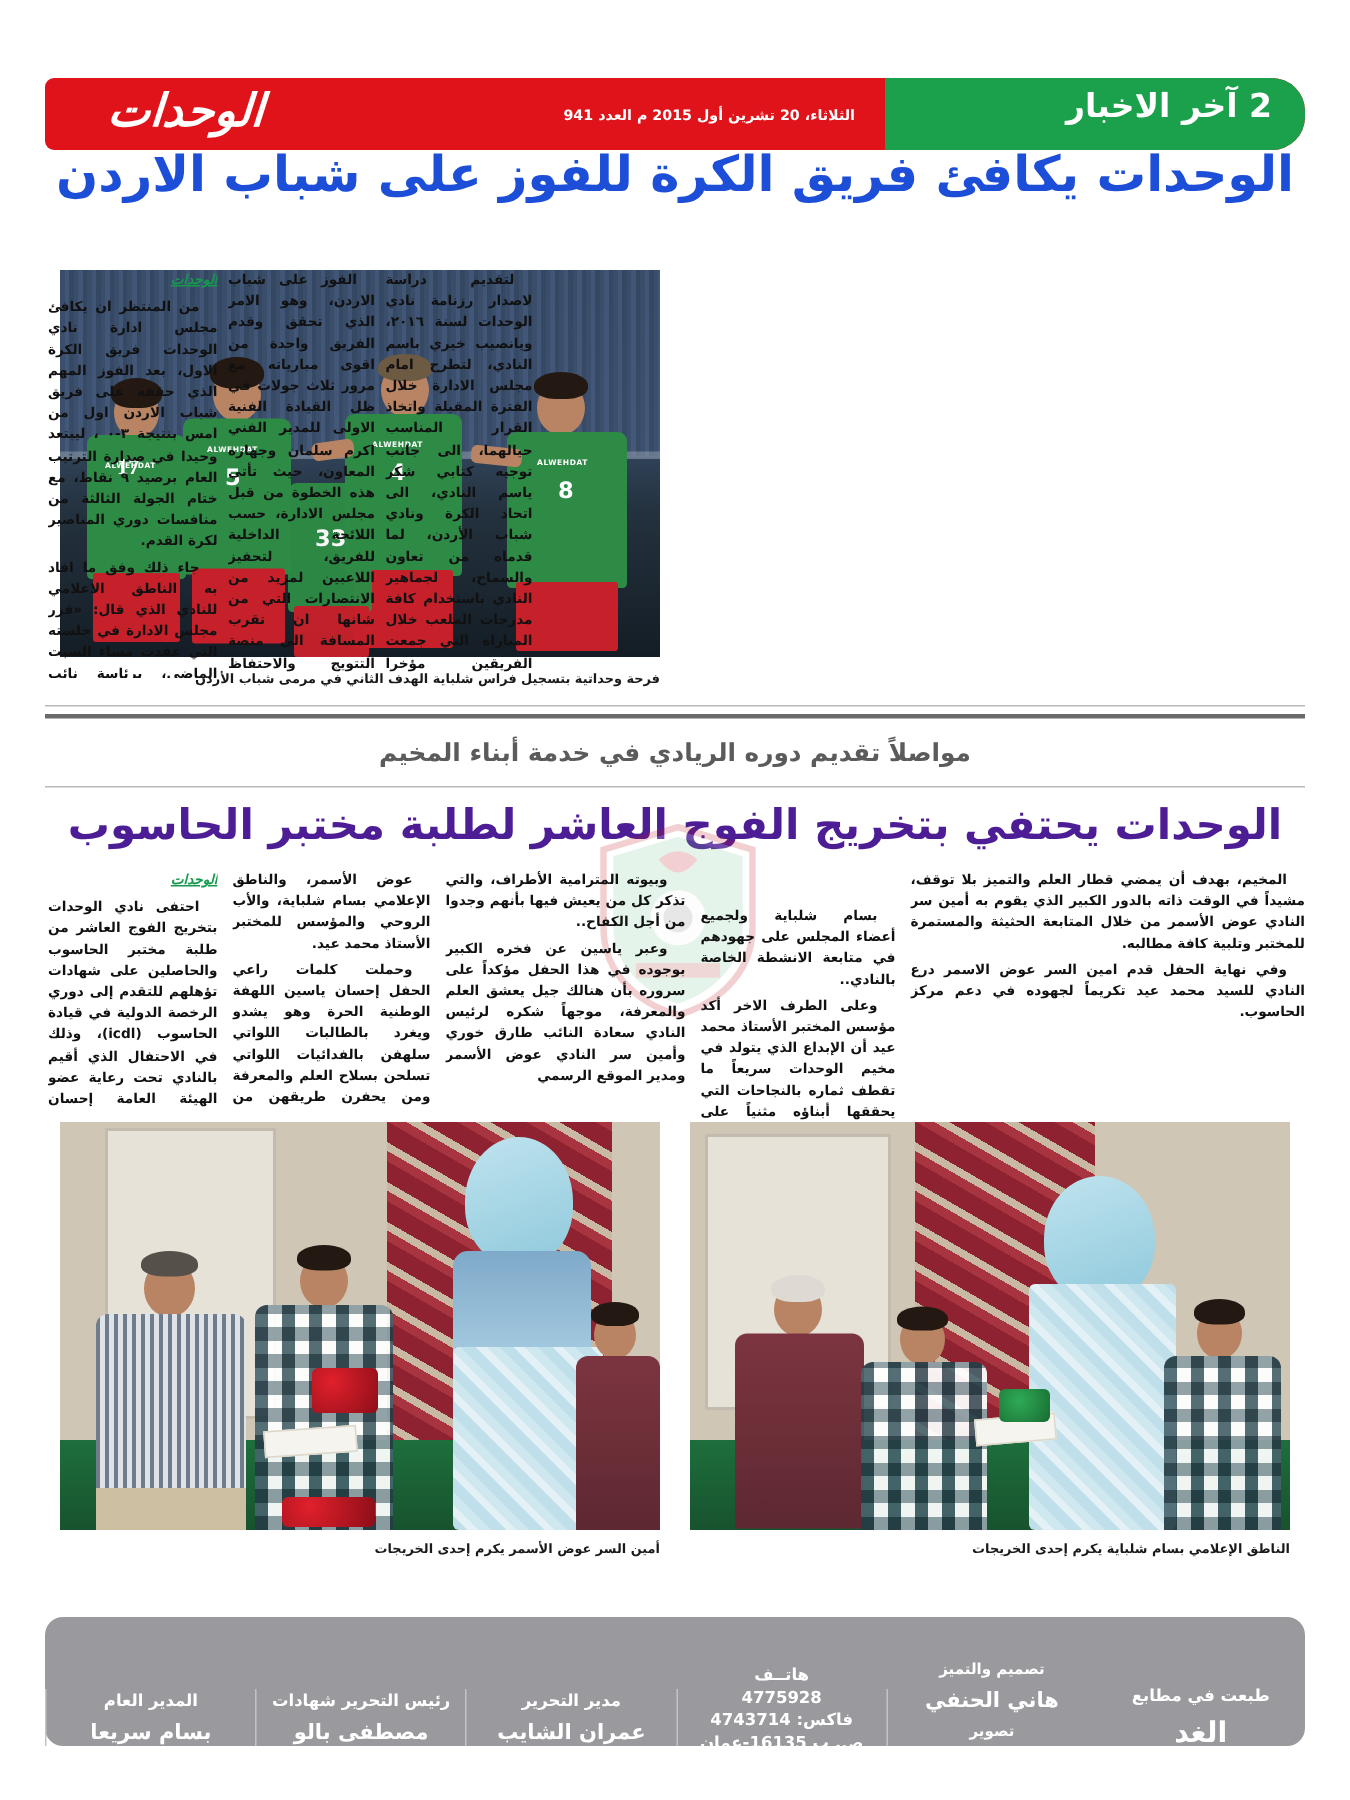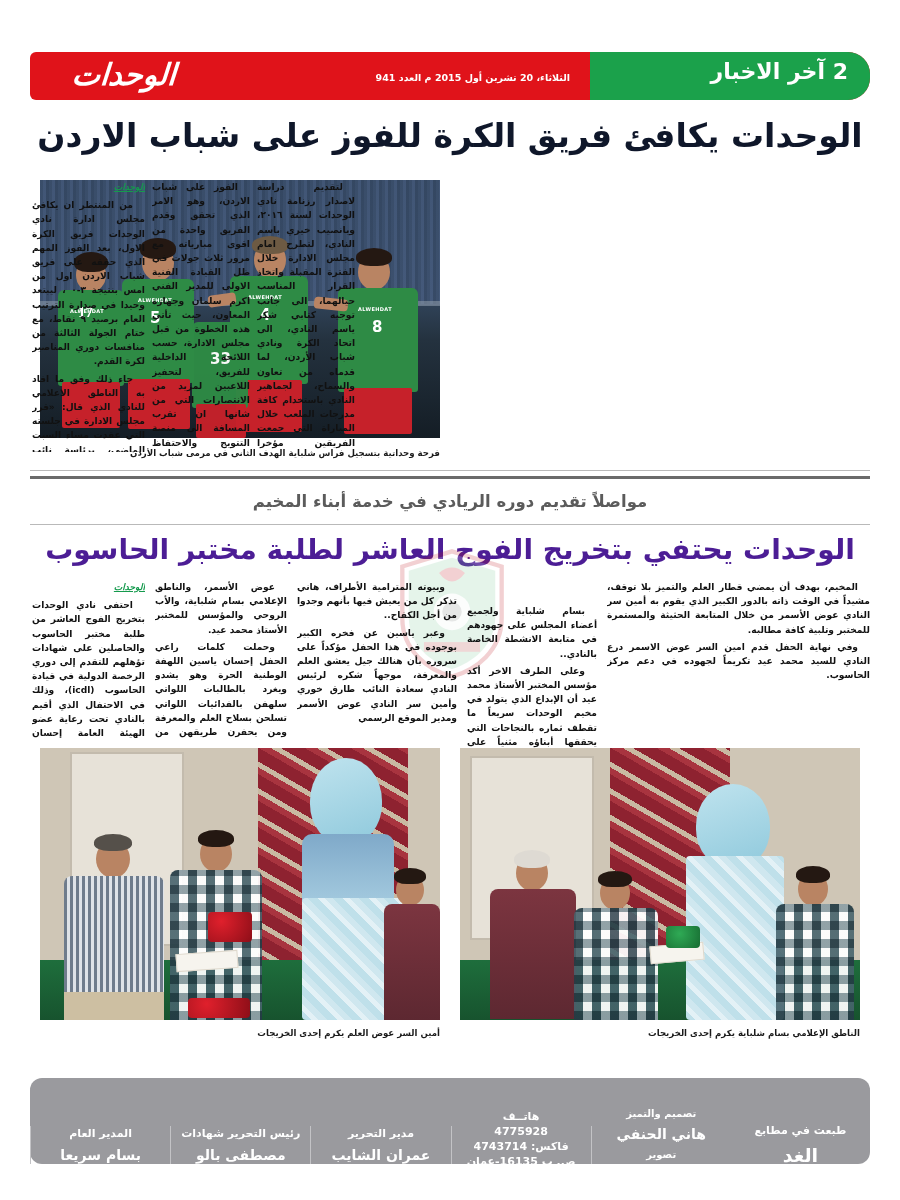--- a/index.html
+++ b/index.html
@@ -41,23 +41,23 @@
     transform:skewX(-4deg);
     font-family:"DejaVu Sans",sans-serif;
   }
 
   
   .hr-thin{position:absolute;left:30px;width:840px;height:1px;background:#b9b9b9;}
   .hr-thick{position:absolute;left:30px;width:840px;height:3px;background:#6a6a6a;}
 
   
   .headline1{
-    position:absolute;left:30px;top:116px;width:840px;
+    position:absolute;left:30px;top:96px;width:840px;
     text-align:center;direction:rtl;
-    font-size:33px;font-weight:bold;color:#0f172a;
+    font-size:33px;font-weight:bold;color:#1d4ed8;
     letter-spacing:-0.5px;
   }
   .kicker2{
     position:absolute;left:30px;top:492px;width:840px;
     text-align:center;direction:rtl;
     font-size:16.5px;font-weight:bold;color:#5b5b5b;
   }
   .headline2{
     position:absolute;left:30px;top:533px;width:840px;
     text-align:center;direction:rtl;
@@ -263,21 +263,21 @@
     <span class="byline">الوحدات</span>
     <p>احتفى نادي الوحدات بتخريج الفوج العاشر من طلبة مختبر الحاسوب والحاصلين على شهادات تؤهلهم للتقدم إلى دوري الرخصة الدولية في قيادة الحاسوب (icdl)، وذلك في الاحتفال الذي أقيم بالنادي تحت رعاية عضو الهيئة العامة إحسان ياسين وبحضور أعضاء مجلس الإدارة أمين السر</p>
   </div>
 
   <div class="col" style="right:613px;top:580px;width:132px;height:158px;">
     <p>عوض الأسمر، والناطق الإعلامي بسام شلباية، والأب الروحي والمؤسس للمختبر الأستاذ محمد عيد.</p>
     <p>وحملت كلمات راعي الحفل إحسان ياسين اللهفة الوطنية الحرة وهو يشدو ويغرد بالطالبات اللواتي سلهفن بالفدائيات اللواتي تسلحن بسلاح العلم والمعرفة ومن يحفرن طريقهن من جنبات المخيم ورائحة رطوبة جدرانه</p>
   </div>
 
   <div class="col" style="right:443px;top:580px;width:160px;height:158px;">
-    <p>وبيوته المترامية الأطراف، هاني تذكر كل من يعيش فيها بأنهم وجدوا من أجل الكفاح..</p>
+    <p>وبيوته المترامية الأطراف، والتي تذكر كل من يعيش فيها بأنهم وجدوا من أجل الكفاح..</p>
     <p>وعبر ياسين عن فخره الكبير بوجوده في هذا الحفل مؤكداً على سروره بأن هنالك جيل يعشق العلم والمعرفة، موجهاً شكره لرئيس النادي سعادة النائب طارق خوري وأمين سر النادي عوض الأسمر ومدير الموقع الرسمي</p>
   </div>
 
   <div class="col" style="right:303px;top:580px;width:130px;height:158px;margin-top:24px;">
     <p>بسام شلباية ولجميع أعضاء المجلس على جهودهم في متابعة الانشطة الخاصة بالنادي..</p>
     <p>وعلى الطرف الاخر أكد مؤسس المختبر الأستاذ محمد عيد أن الإبداع الذي يتولد في مخيم الوحدات سريعاً ما تقطف ثماره بالنجاحات التي يحققها أبناؤه مثنياً على الدور الكبير والرعاية التي يوليها نادي الوحدات لأبناء</p>
   </div>
 
   <div class="col" style="right:30px;top:580px;width:263px;height:158px;">
     <p>المخيم، بهدف أن يمضي قطار العلم والتميز بلا توقف، مشيداً في الوقت ذاته بالدور الكبير الذي يقوم به أمين سر النادي عوض الأسمر من خلال المتابعة الحثيثة والمستمرة للمختبر وتلبية كافة مطالبه.</p>
@@ -332,21 +332,21 @@
     <div class="dress-floral" style="left:262px;top:150px;width:100px;height:122px;"></div>
     <div class="person" style="left:344px;width:56px;height:170px;">
       <div class="head" style="left:12px;top:24px;width:28px;height:32px;"></div>
       <div class="hair" style="left:10px;top:18px;width:32px;height:16px;"></div>
       <div class="torso maroon-shirt" style="left:0;top:54px;width:56px;height:116px;"></div>
     </div>
     <div class="gift" style="left:168px;top:164px;width:44px;height:30px;"></div>
     <div class="cert" style="left:136px;top:204px;width:60px;height:16px;transform:rotate(-4deg);"></div>
     <div class="gift" style="left:148px;top:250px;width:62px;height:20px;"></div>
   </div>
-  <div class="caption" style="left:40px;top:1028px;width:400px;">أمين السر عوض العلم يكرم إحدى الخريجات</div>
+  <div class="caption" style="left:40px;top:1028px;width:400px;">أمين السر عوض الأسمر يكرم إحدى الخريجات</div>
 
   <div class="footer">
     <div class="fcell">
       <div class="ftitle">المدير العام</div>
       <div class="fval">بسام سريعا</div>
     </div>
     <div class="fcell">
       <div class="ftitle">رئيس التحرير شهادات</div>
       <div class="fval">مصطفى بالو</div>
     </div>

